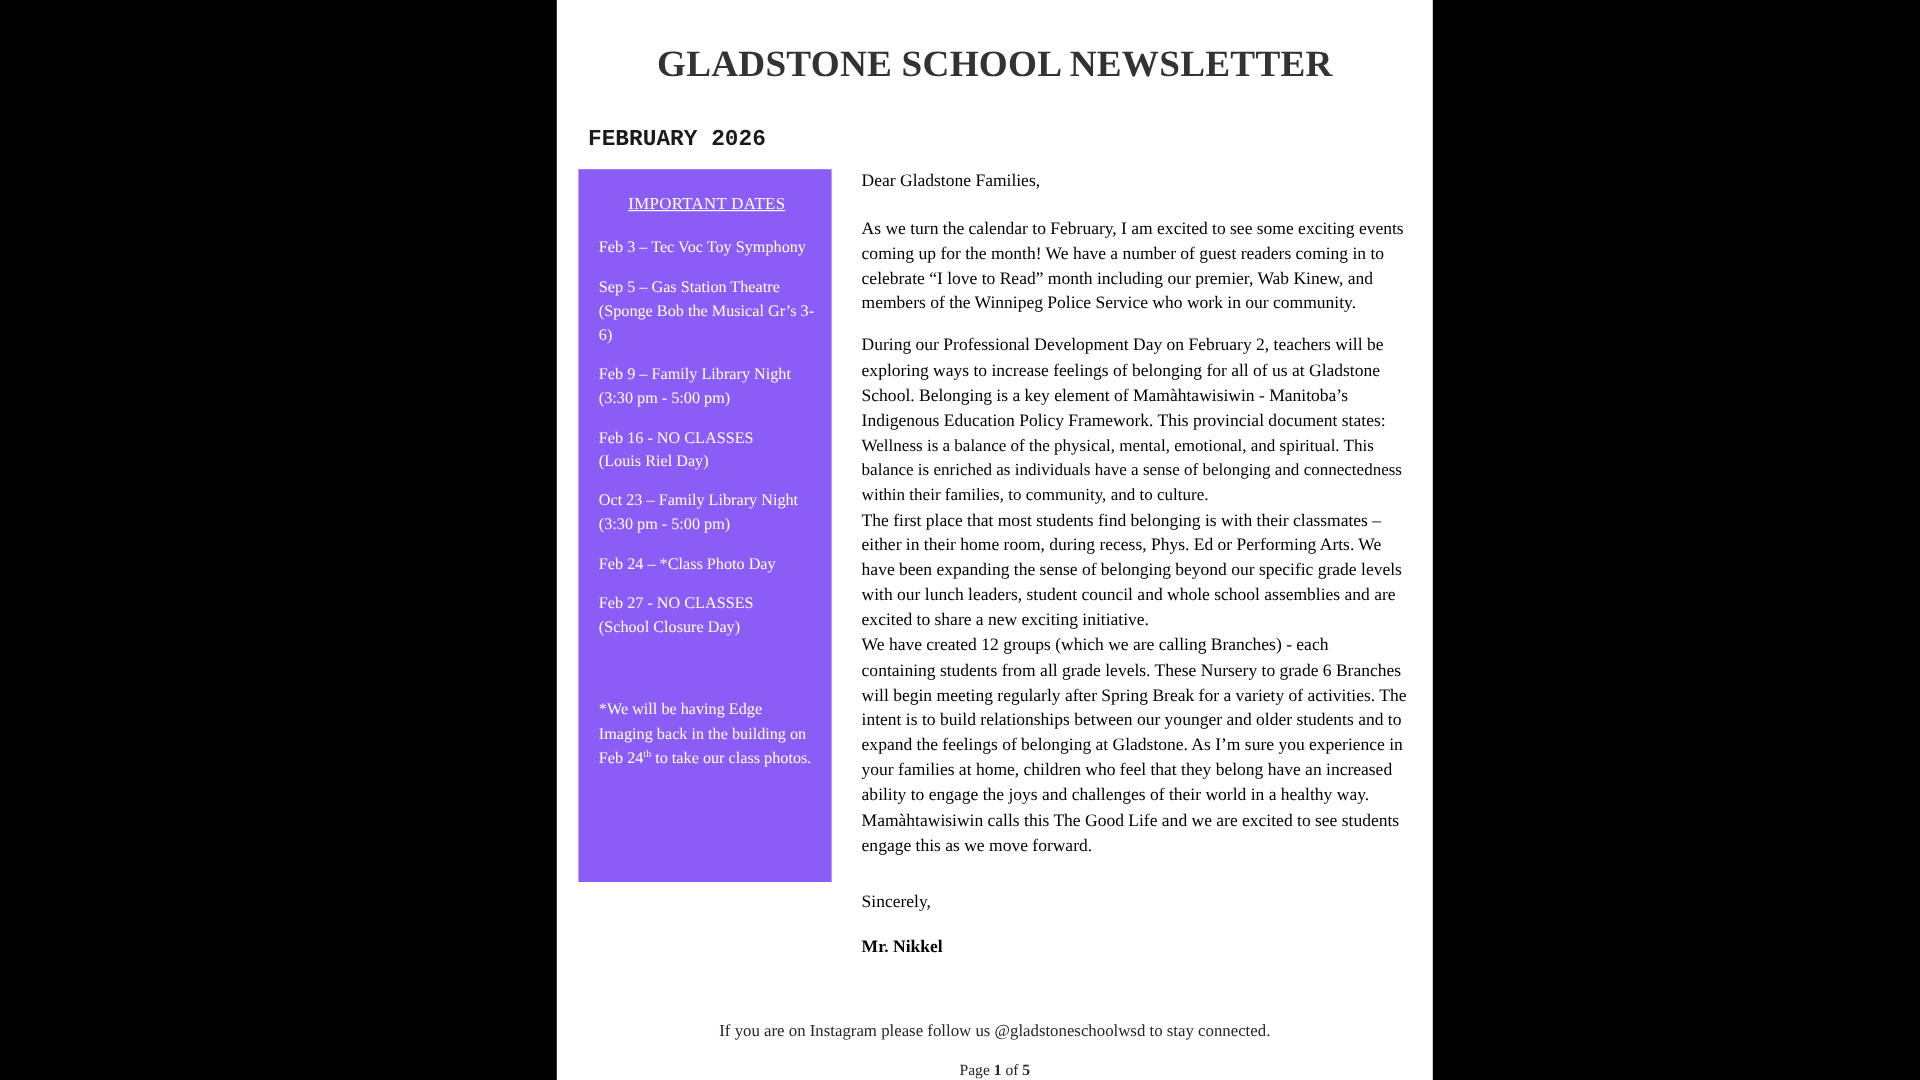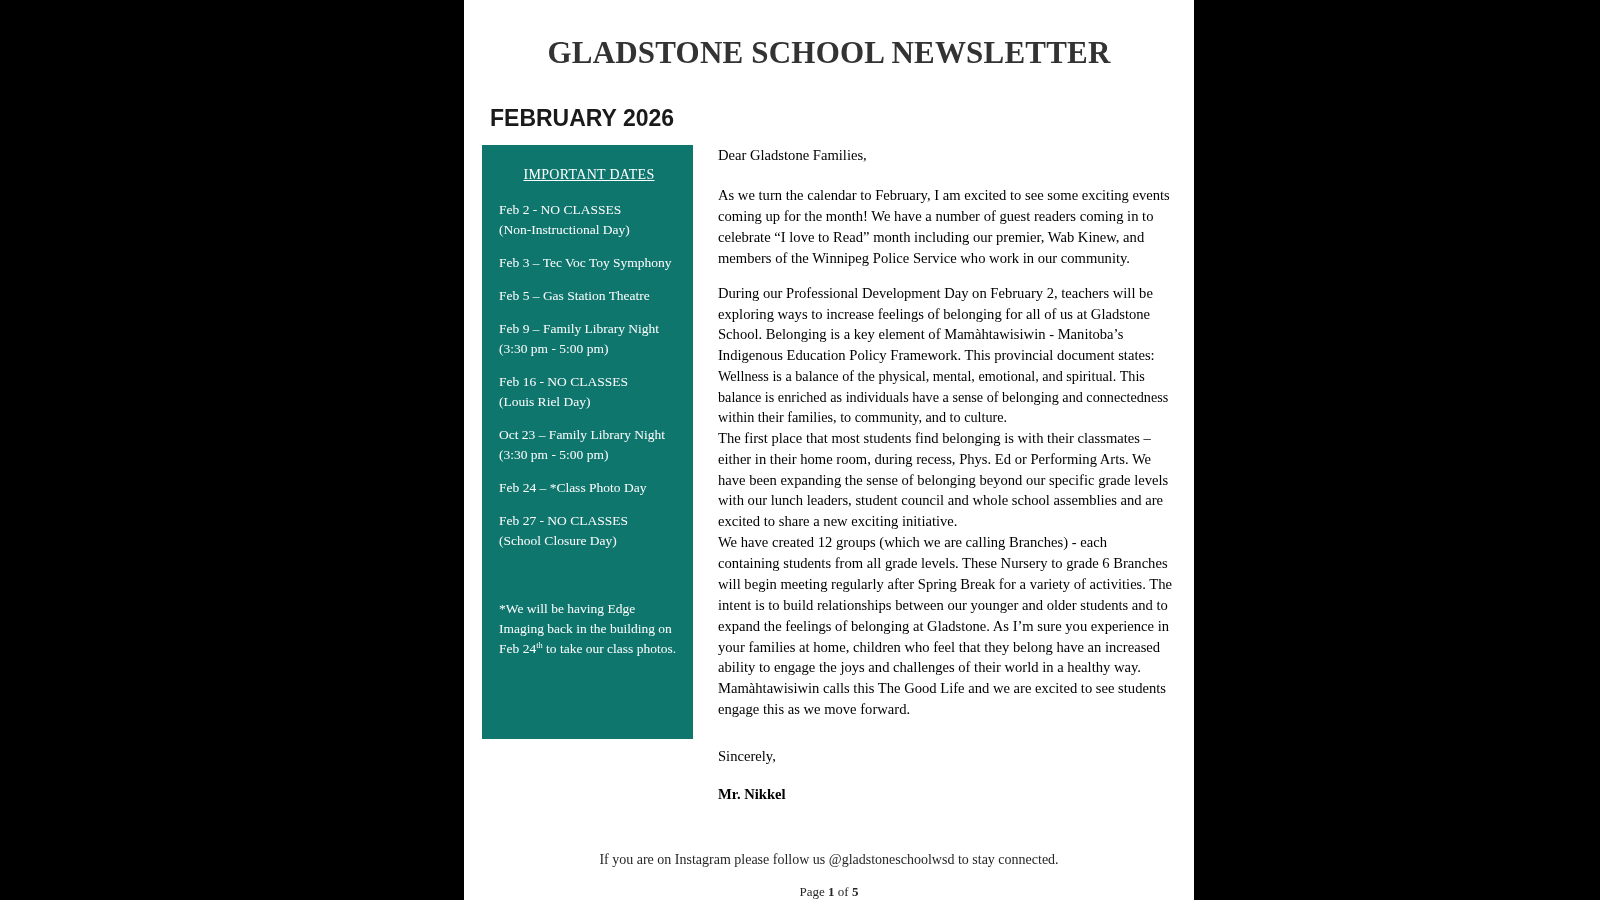--- a/index.html
+++ b/index.html
@@ -41,43 +41,43 @@
     font-weight: bold;
     font-size: 31px;
     letter-spacing: 0.2px;
     color: #333333;
     line-height: 1.1;
   }
 
   #doc-subtitle {
     margin: 0;
     padding: 36px 0 0 26px;
-    font-family: Liberation Sans, sans-serif;
-    font-weight: bold;
-    font-size: 23px;
+    font-family: Liberation Mono, monospace;
+    font-weight: bold;
+    font-size: 19px;
     color: #1a1a1a;
     line-height: 1.1;
   }
 
   
   #body-columns {
     position: relative;
     margin-top: 14px;
     padding: 0 22px 0 18px;
     display: flex;
     align-items: flex-start;
     gap: 25px;
   }
 
   
   #sidebar {
     flex: 0 0 211px;
     width: 211px;
     min-height: 594px;
-    background: #0f766e;
+    background: #8b5cf6;
     color: #ffffff;
     box-sizing: border-box;
     padding: 16px 14px 18px 17px;
     font-size: 13.5px;
     line-height: 1.48;
   }
 
   #sidebar-heading {
     text-align: center;
     text-decoration: underline;
@@ -180,31 +180,28 @@
     <h1 id="doc-title">GLADSTONE SCHOOL NEWSLETTER</h1>
 
     <h2 id="doc-subtitle">FEBRUARY 2026</h2>
 
     <div id="body-columns">
 
       <aside id="sidebar">
 
         <div id="sidebar-heading">IMPORTANT DATES</div>
 
-        <div class="date-entry">
-          <span>Feb 2 - NO CLASSES</span>
-          <span class="line2">(Non-Instructional Day)</span>
-        </div>
 
         <div class="date-entry">
           <span>Feb 3 – Tec Voc Toy Symphony</span>
         </div>
 
         <div class="date-entry">
-          <span>Feb 5 – Gas Station Theatre</span>
+          <span>Sep 5 – Gas Station Theatre</span>
+          <span class="line2">(Sponge Bob the Musical Gr’s 3-6)</span>
         </div>
 
         <div class="date-entry">
           <span>Feb 9 – Family Library Night</span>
           <span class="line2">(3:30 pm - 5:00 pm)</span>
         </div>
 
         <div class="date-entry">
           <span>Feb 16 - NO CLASSES</span>
           <span class="line2">(Louis Riel Day)</span>

